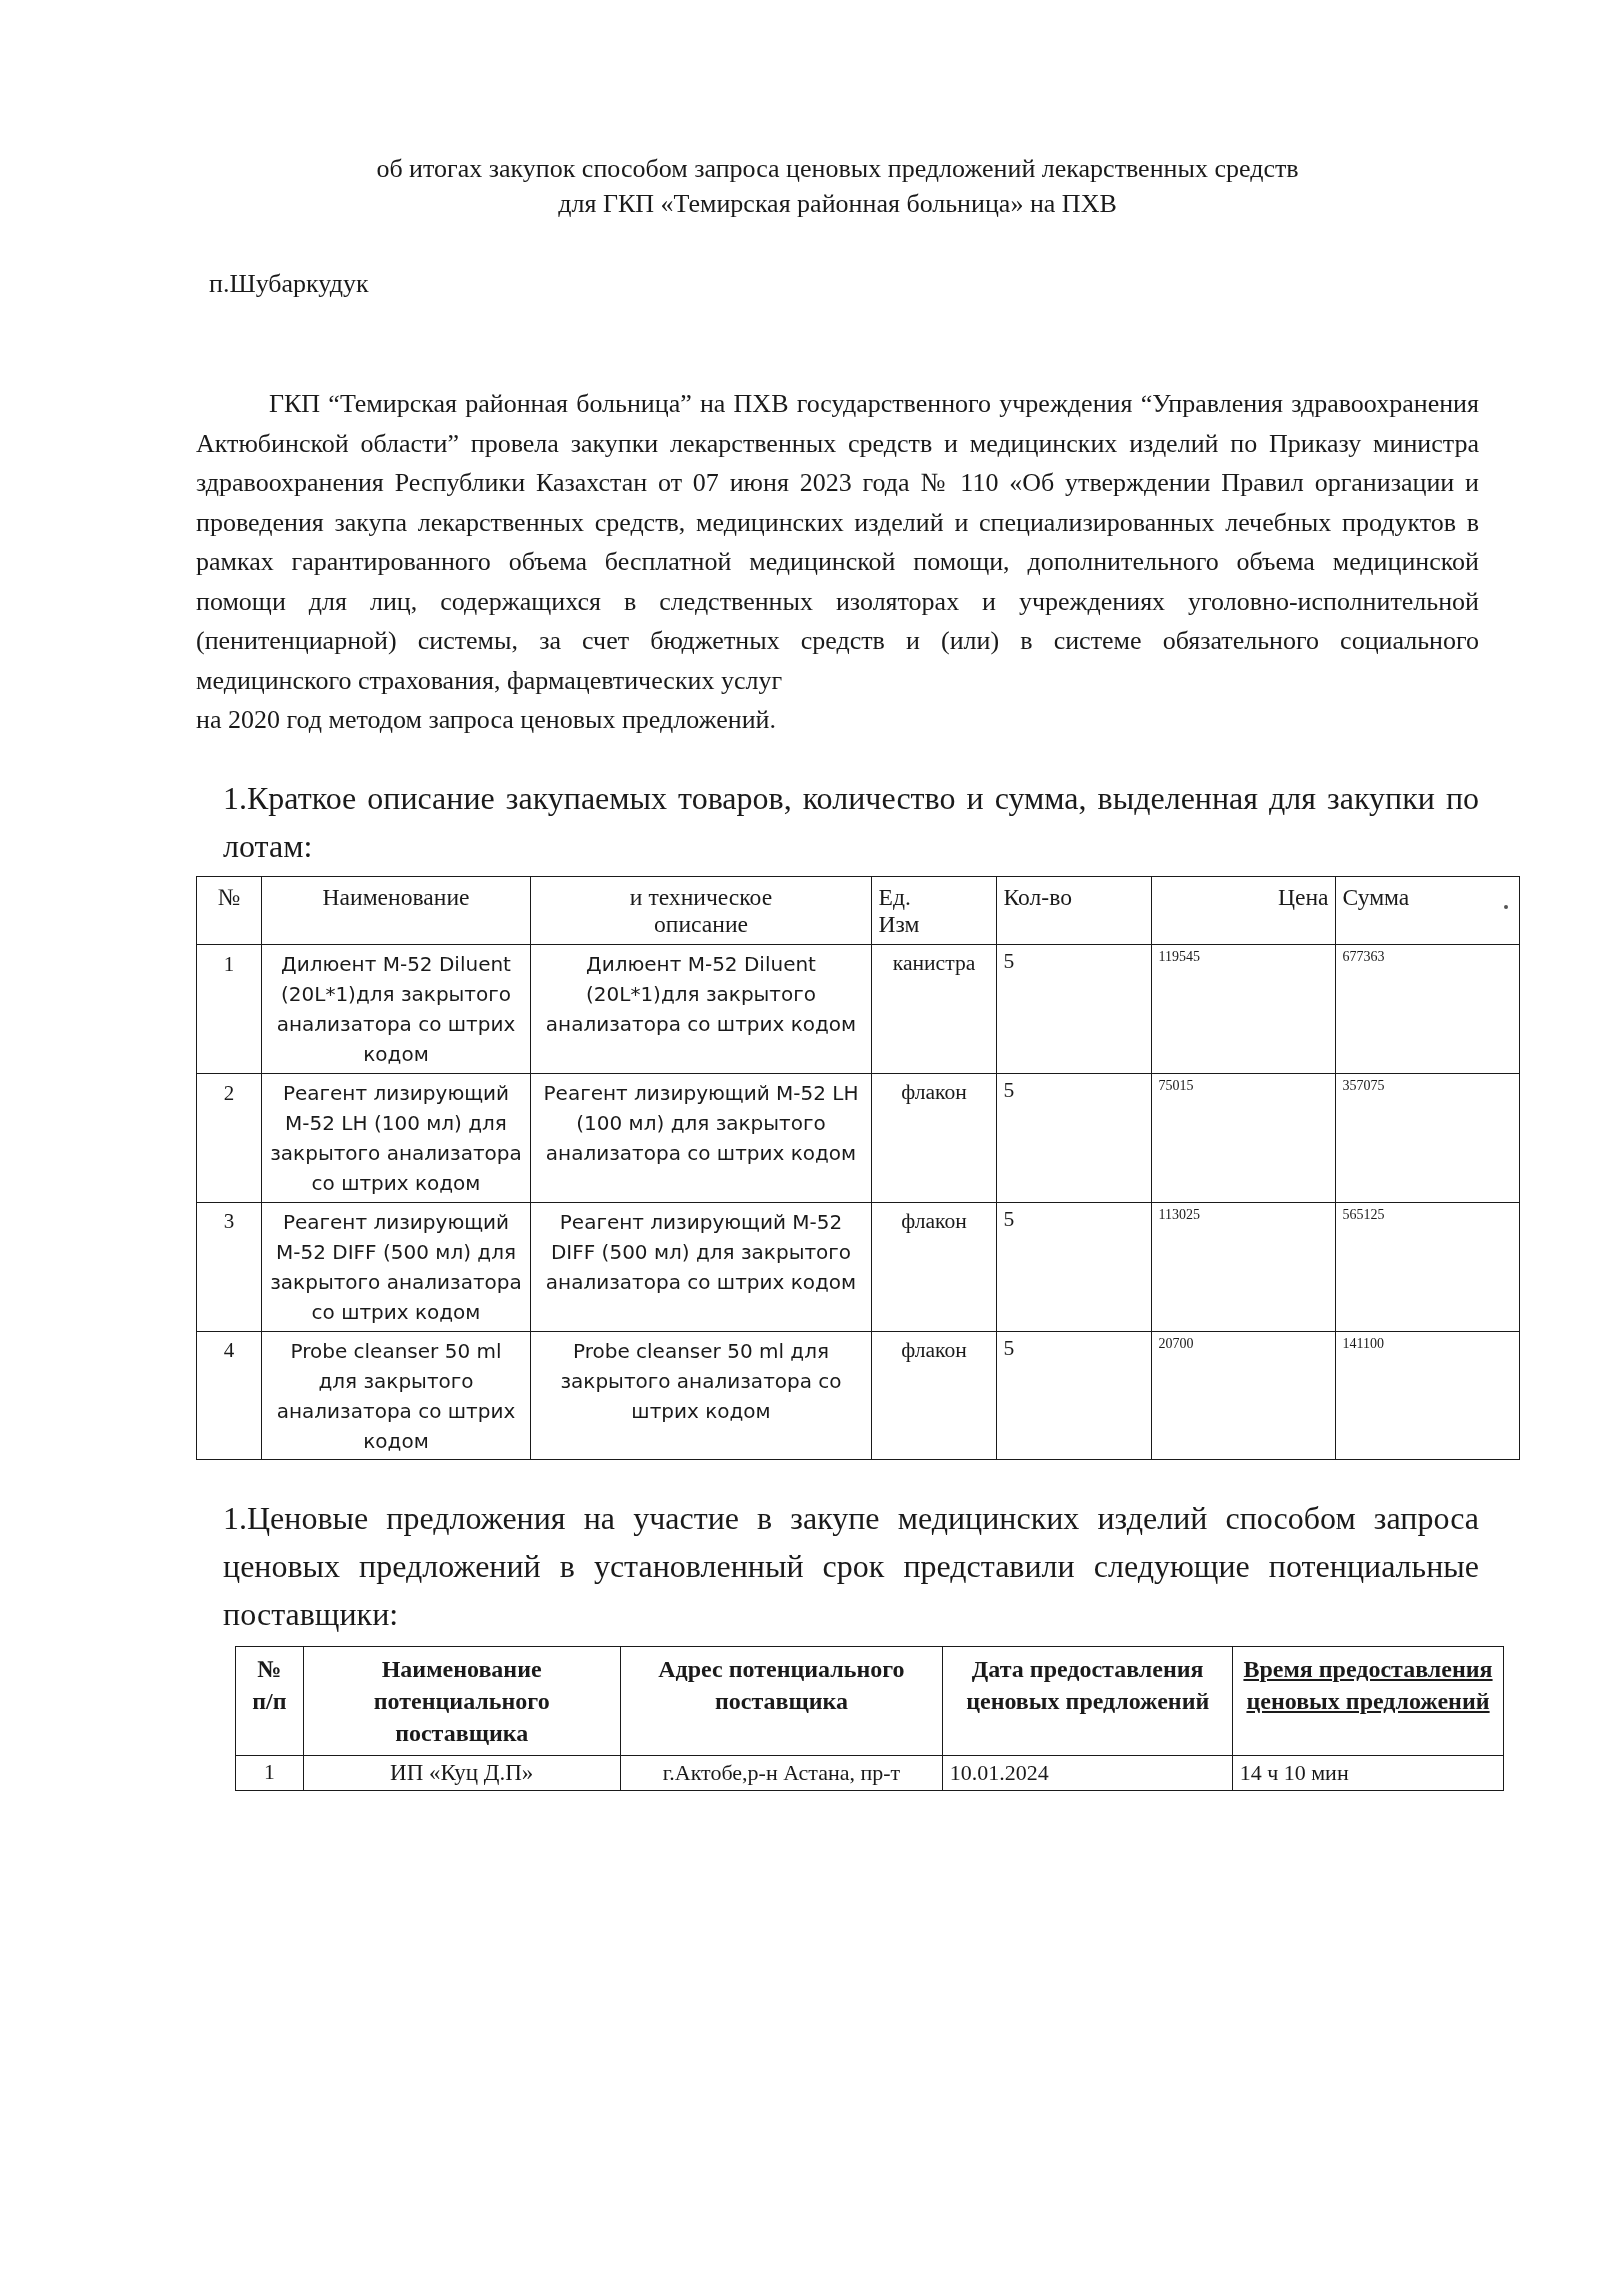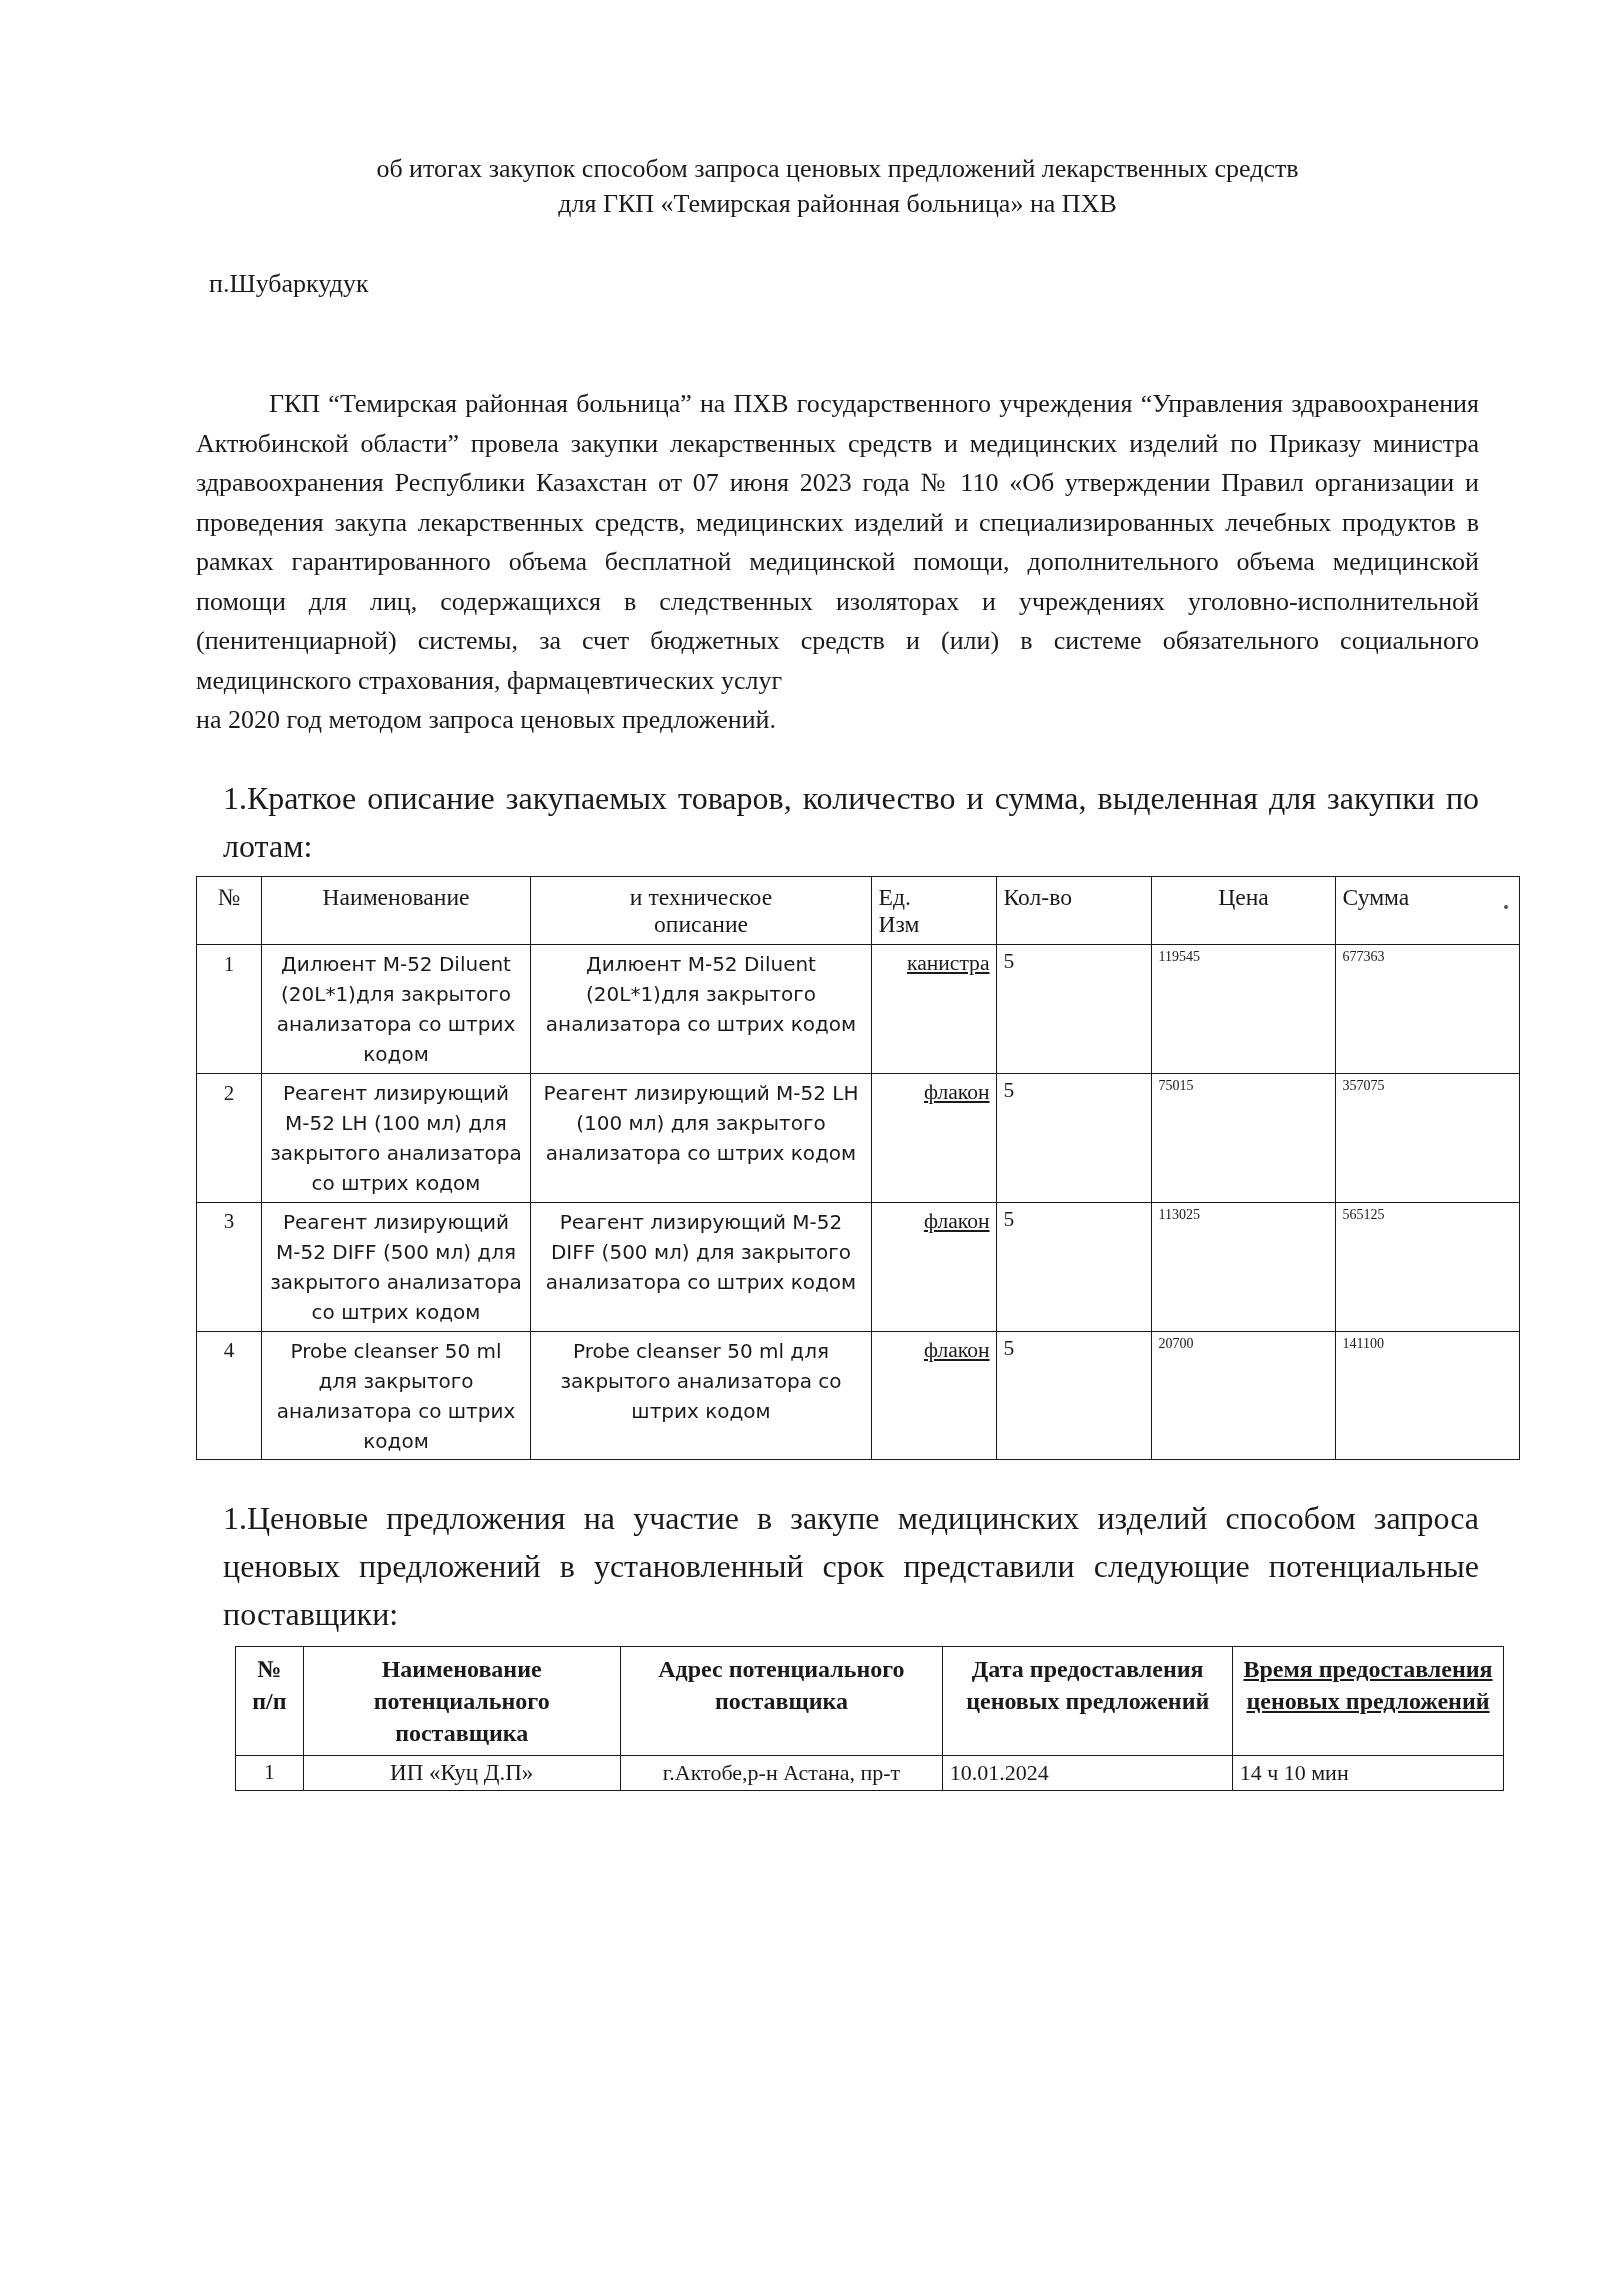--- a/index.html
+++ b/index.html
@@ -117,24 +117,23 @@
 
   table.t1 td.cell-num { text-align: center; font-size: 21px; padding-top: 6.5px; }
   table.t1 td.cell-name,
   table.t1 td.cell-desc {
     text-align: center;
     font-family: "DejaVu Sans", sans-serif;
     font-size: 20px;
     line-height: 1.5;
   }
   table.t1 td.cell-unit {
-    text-align: right;
+    text-align: center;
     font-size: 21.6px;
     line-height: 1.35;
-    text-decoration: underline;
   }
   table.t1 td.cell-qty { text-align: left; font-size: 21.6px; }
   table.t1 td.cell-price,
   table.t1 td.cell-sum { font-size: 14px; }
 
   
   table.t2 {
     margin-top: 7.9px;
     margin-left: 39px;
     width: 1244px;
@@ -202,21 +201,21 @@
           <th class="c-name">Наименование</th>
           <th class="c-desc">
             <span>и техническое</span><br>
             <span>описание</span>
           </th>
           <th class="c-unit" style="text-align:left">
             <span>Ед.</span><br>
             <span>Изм</span>
           </th>
           <th class="c-qty" style="text-align:left">Кол-во</th>
-          <th class="c-price" style="text-align:center">Цена</th>
+          <th class="c-price" style="text-align:right">Цена</th>
           <th class="c-sum" style="text-align:left">Сумма</th>
         </tr>
       </thead>
       <tbody>
         <tr>
           <td class="cell-num">1</td>
           <td class="cell-name">Дилюент M-52 Diluent (20L*1)для закрытого анализатора со штрих кодом</td>
           <td class="cell-desc">Дилюент M-52 Diluent (20L*1)для закрытого анализатора со штрих кодом</td>
           <td class="cell-unit">канистра</td>
           <td class="cell-qty">5</td>

